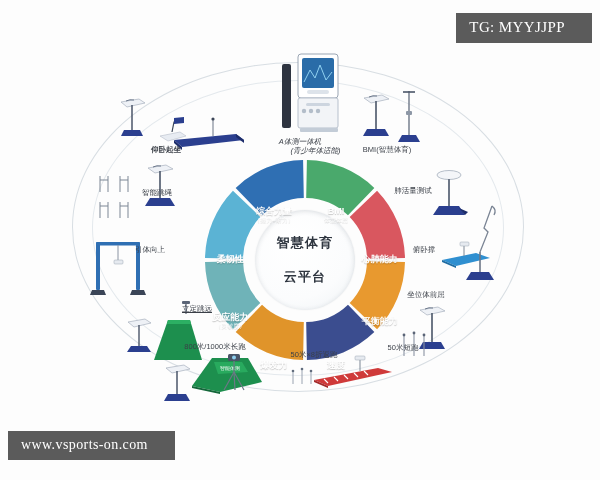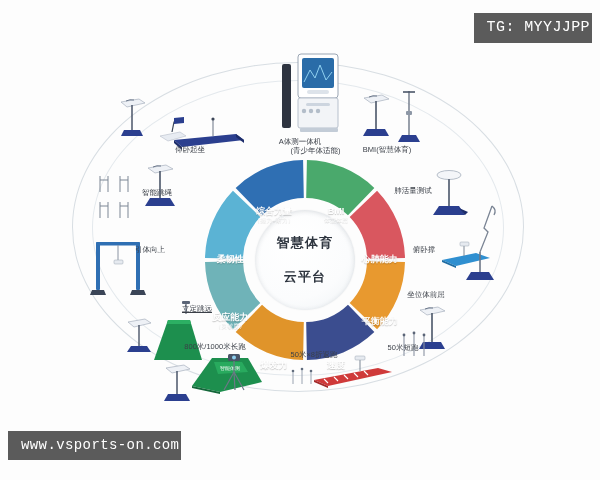--- a/index.html
+++ b/index.html
@@ -23,24 +23,24 @@
     overflow: hidden;
   }
 
   
   .badge {
     position: absolute;
     background: #5b5b5b;
     color: #ffffff;
     font-size: 15px;
     letter-spacing: .4px;
-    padding: 7px 2px 8px 13px;
+    padding: 7px 27px 8px 13px;
     line-height: 1;
     white-space: nowrap;
-    font-family: Liberation Mono, monospace;
+    font-family: Liberation Serif, serif;
   }
   #tg-badge { right: 8px; top: 13px; }
   #url-badge { left: 8px; bottom: 20px; font-size: 14px; }
 
   
   .outer-ring {
     position: absolute;
     left: 72px; top: 62px;
     width: 452px; height: 330px;
     border: 1px solid #d8dee3;
@@ -364,24 +364,24 @@
   <div class="seg-label" style="left: 132.997px; top: 27.1658px; transform: translate(-50%, -50%);"><span>BMI</span><span class="sub">体型体态</span></div>
       <div class="seg-label" style="left: 176.834px; top: 71.0026px; transform: translate(-50%, -50%);"><span>心肺能力</span></div>
       <div class="seg-label" style="left: 176.834px; top: 132.997px; transform: translate(-50%, -50%);"><span>平衡能力</span></div>
       <div class="seg-label" style="left: 132.997px; top: 176.834px; transform: translate(-50%, -50%);"><span>速度</span></div>
       <div class="seg-label" style="left: 71.0026px; top: 176.834px; transform: translate(-50%, -50%);"><span>爆发力</span></div>
       <div class="seg-label" style="left: 27.1658px; top: 132.997px; transform: translate(-50%, -50%);"><span>反应能力</span><span class="sub">（灵敏度）</span></div>
       <div class="seg-label" style="left: 27.1658px; top: 71.0026px; transform: translate(-50%, -50%);"><span>柔韧性</span></div>
       <div class="seg-label" style="left: 71.0026px; top: 27.1658px; transform: translate(-50%, -50%);"><span>综合力量</span><span class="sub">（握力+耐力）</span></div>
     </div>
 
-  <div class="node-label" style="left:190px;top:145px;">
+  <div class="node-label" style="left:166px;top:145px;font-weight:bold;">
     <span>仰卧起坐</span>
   </div>
-  <div class="node-label" style="left:300px;top:137px;">
+  <div class="node-label" style="left:300px;top:137px;font-style:italic;">
     <span>A体测一体机</span>
     <span class="l2">(青少年体适能)</span>
   </div>
   <div class="node-label" style="left:387px;top:145px;">
     <span>BMI(智慧体育)</span>
   </div>
   <div class="node-label" style="left:413px;top:186px;">
     <span>肺活量测试</span>
   </div>
   <div class="node-label" style="left:424px;top:245px;">

